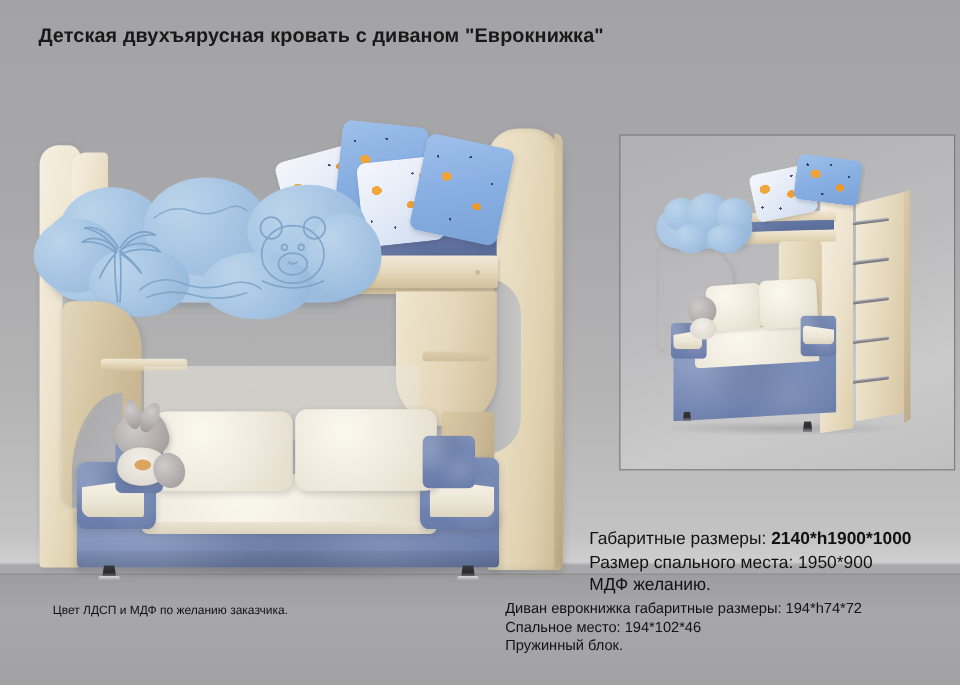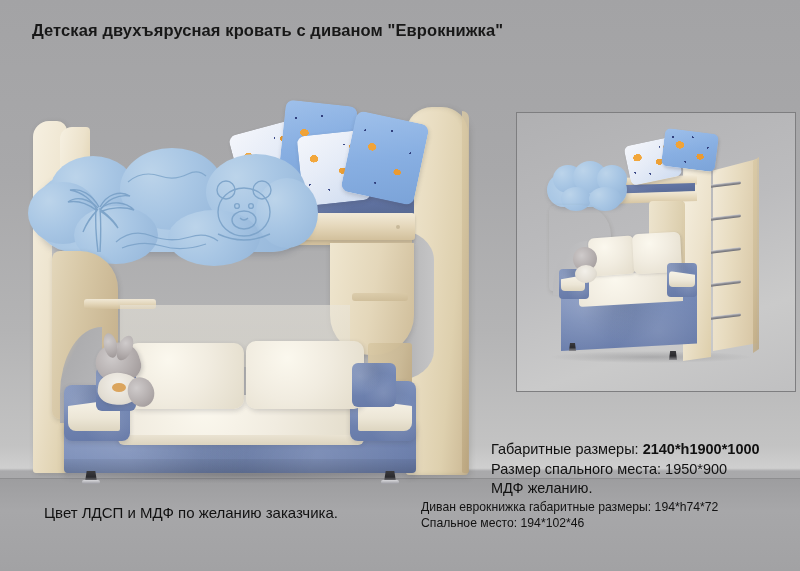--- a/index.html
+++ b/index.html
@@ -26,21 +26,21 @@
     letter-spacing:.1px;white-space:nowrap;
   }
 
   
   .specs-main{position:absolute;left:479px;top:440px;width:315px;color:#111;margin-left:12px;}
   .specs-main .line{font-size:14.5px;line-height:19.5px;white-space:nowrap;}
   .specs-main .l1{font-weight:normal;}
   .specs-main .l1 b{font-weight:bold;}
   .specs-sofa{position:absolute;left:421px;top:500px;width:375px;color:#121212;}
   .specs-sofa .line{font-size:12.2px;line-height:15.5px;white-space:nowrap;}
-  .note-left{position:absolute;left:44px;top:504px;font-size:15px;color:#111;white-space:nowrap;}
+  .note-left{position:absolute;left:44px;top:504px;font-size:10px;color:#111;white-space:nowrap;}
 
   
   .art{position:absolute;}
 
   
   .wood      {background:linear-gradient(95deg,#efe6cf 0%,#e8dcc0 35%,#ded0ae 70%,#cbb894 100%);}
   .wood-lt   {background:linear-gradient(100deg,#f6f0e1 0%,#ece2cb 55%,#ddceaa 100%);}
   .wood-dk   {background:linear-gradient(100deg,#d9c9a5 0%,#cbb994 60%,#b9a37c 100%);}
   .wood-face {background:linear-gradient(180deg,#f2ead8 0%,#e6d9bd 45%,#d2c09c 100%);}
 
@@ -380,17 +380,18 @@
     <div class="line l1">
       <span>Габаритные размеры: </span><b>2140*h1900*1000</b>
     </div>
     <div class="line">Размер спального места: 1950*900</div>
     <div class="line">МДФ желанию.</div>
   </div>
 
   <div class="specs-sofa">
     <div class="line">Диван еврокнижка габаритные размеры: 194*h74*72</div>
     <div class="line">Спальное место: 194*102*46</div>
+    <div class="line">Пружинный блок.</div>
   </div>
 
   <div class="note-left">Цвет ЛДСП и МДФ по желанию заказчика.</div>
 
 </div>
 
 </body></html>

